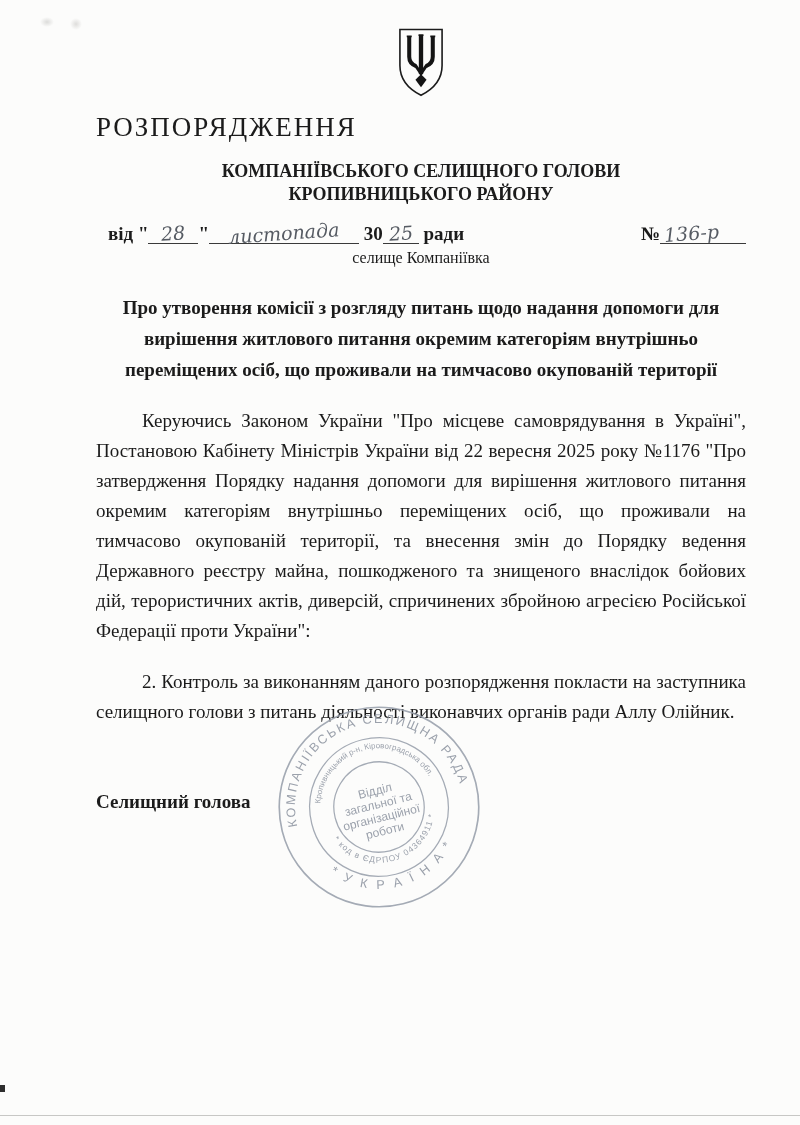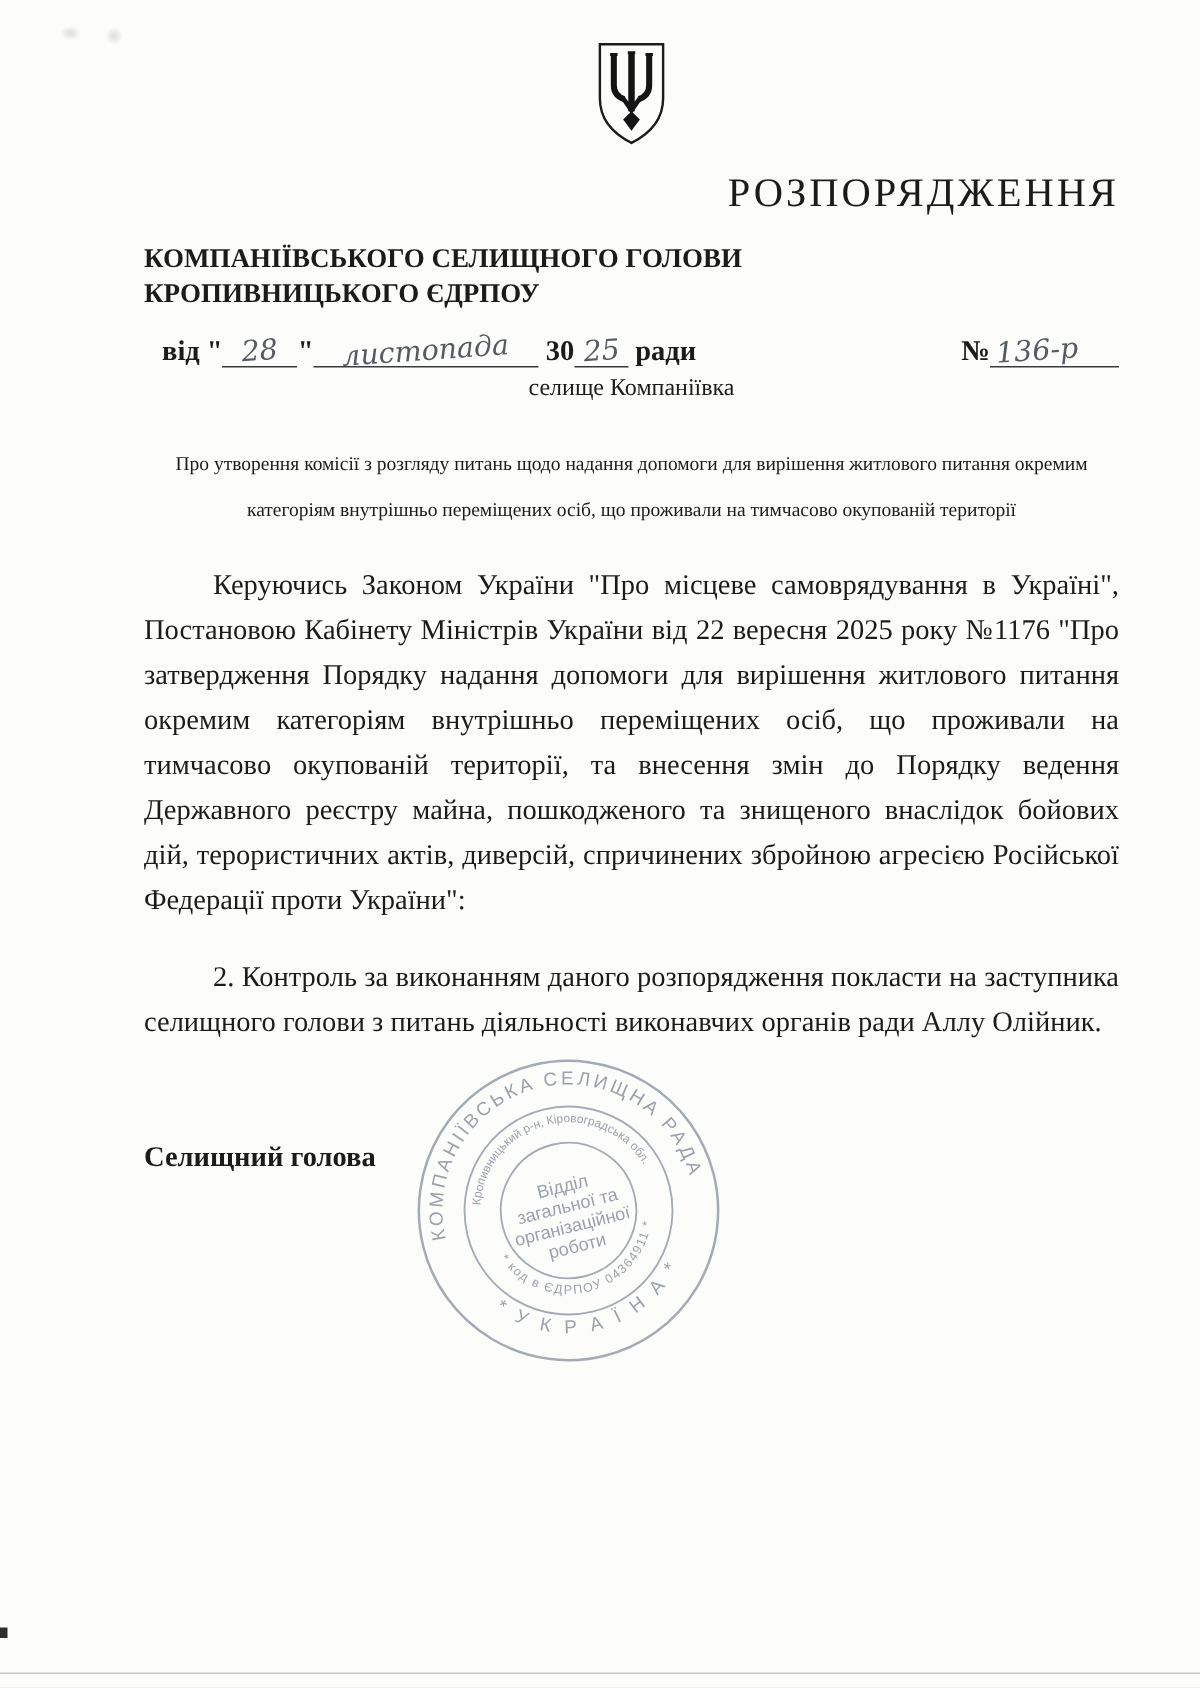--- a/index.html
+++ b/index.html
@@ -12,28 +12,28 @@
     color:#1b1b1b;
     overflow:hidden;
   }
   .content{
     position:relative;
     padding:24px 54px 0 96px; 
     z-index:2;
   }
   .emblem-wrap{text-align:center;margin-top:2px;}
   .doc-type{
-    text-align:right;
+    text-align:left;
     font-size:27px;
     font-weight:normal;
     letter-spacing:2px;
     margin:8px 0 12px 0;
   }
   .issuer{
-    text-align:left;
+    text-align:center;
     font-weight:bold;
     font-size:18px;
     line-height:23px;
     margin-top:17px;
   }
   .date-line{
     margin-top:17px;
     display:flex;
     justify-content:space-between;
     align-items:baseline;
@@ -62,22 +62,22 @@
     transform:rotate(-4deg);
   }
   .place{
     text-align:center;
     font-size:16px;
     font-weight:normal;
     margin-top:4px;
   }
   .title{
     margin-top:25px;
-    font-weight:normal;
-    font-size:13px;
+    font-weight:bold;
+    font-size:19px;
     line-height:31px;
     text-align:center;
   }
   .body-par{
     margin:21px 0 0 0;
     font-size:19px;
     line-height:30px;
     text-align:justify;
     text-indent:46px;
   }
@@ -137,21 +137,21 @@
           <path d="M27 15 h8 M65 15 h8 M46 13 h8" stroke-width="3"></path>
         </g>
         <path d="M50 76 l9 9 -9 12 -9 -12 z" fill="#141414"></path>
       </svg>
     </div>
 
     <h1 class="doc-type">РОЗПОРЯДЖЕННЯ</h1>
 
     <div class="issuer">
       <div>КОМПАНІЇВСЬКОГО СЕЛИЩНОГО ГОЛОВИ</div>
-      <div>КРОПИВНИЦЬКОГО ЄДРПОУ</div>
+      <div>КРОПИВНИЦЬКОГО РАЙОНУ</div>
     </div>
 
     <div class="date-line">
       <div>
         <span>від "</span><span class="blank day"><span class="hw">28</span></span><span>"</span><span class="blank month"><span class="hw">листопада</span></span>&nbsp;<span>30</span><span class="blank year"><span class="hw">25</span></span>&nbsp;<span>ради</span>
       </div>
       <div>
         <span>№</span><span class="blank num"><span class="hw">136-р</span></span>
       </div>
     </div>

